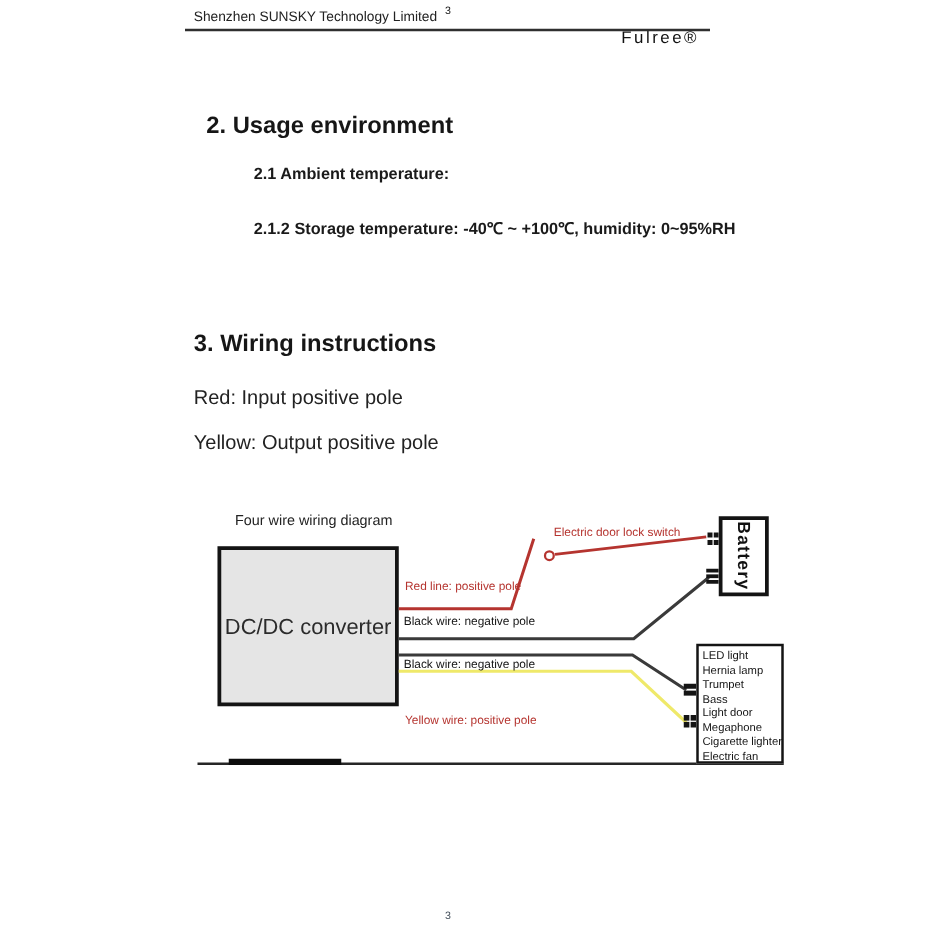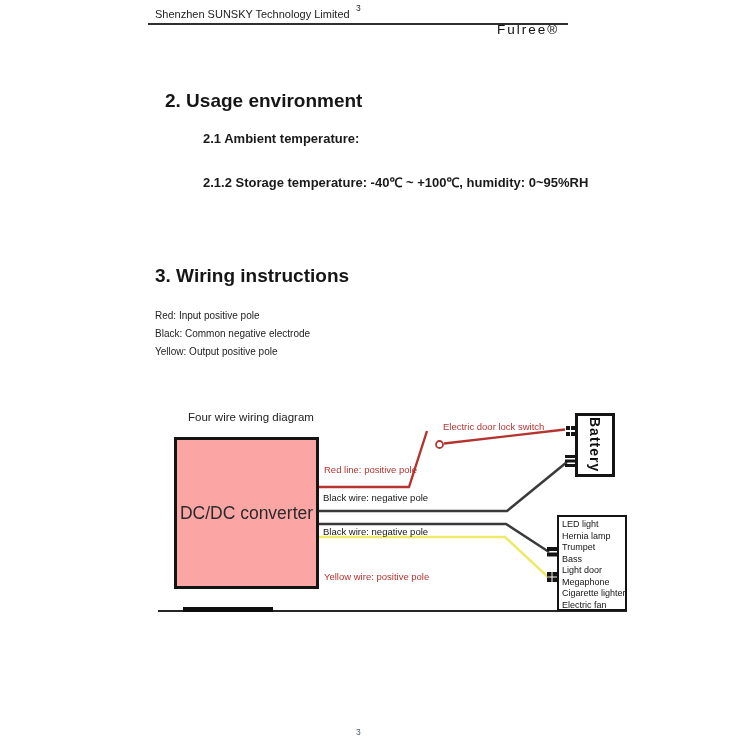--- a/index.html
+++ b/index.html
@@ -15,26 +15,26 @@
   
   .hdr-company{left:155px;top:8px;font-size:11px;color:#222;}
   .hdr-sup{left:356px;top:3px;font-size:8.5px;color:#222;}
   .hdr-brand{left:497px;top:22px;font-size:13.5px;letter-spacing:2px;color:#111;}
   .hdr-rule{left:148px;top:23px;width:420px;height:2px;background:#2f2f2f;}
   
   .h-title{font-size:19px;font-weight:bold;color:#161616;}
   .usage-title{left:165px;top:90px;}
   .wiring-title{left:155px;top:265px;}
   .body-bold{left:155px;font-size:13px;font-weight:bold;color:#1a1a1a;margin-left:48px;}
-  .body-reg{left:155px;font-size:10px;color:#222;}
+  .body-reg{left:155px;font-size:16px;color:#222;}
   
   .diag-caption{left:188px;top:411px;font-size:11.5px;color:#222;}
   .converter-box{
-    left:174px;top:437px;width:145px;height:152px;
-    border:3px solid #141414;box-sizing:border-box;background:#fca5a5;
+    left:174px;top:437px;width:145px;height:128px;
+    border:3px solid #141414;box-sizing:border-box;background:#e5e5e5;
     display:flex;align-items:center;justify-content:center;
   }
   .converter-box span{font-size:17.5px;color:#2b2b2b;}
   .wire-label{font-size:9.5px;}
   .lbl-dark{color:#141414;}
   .battery-box{
     left:575px;top:413px;width:40px;height:64px;
     border:3px solid #141414;box-sizing:border-box;background:#fff;
     display:flex;align-items:center;justify-content:center;
   }
@@ -62,21 +62,20 @@
   <div class="abs hdr-sup">3</div>
   <div class="abs hdr-brand">Fulree®</div>
   <div class="abs hdr-rule"></div>
 
   <div class="abs h-title usage-title">2. Usage environment</div>
   <div class="abs body-bold" style="top:131px">2.1 Ambient temperature:</div>
   <div class="abs body-bold" style="top:173px">2.1.2 Storage temperature: -40℃ ~ +100℃, humidity: 0~95%RH</div>
 
   <div class="abs h-title wiring-title">3. Wiring instructions</div>
   <div class="abs body-reg" style="top:310px">Red: Input positive pole</div>
-  <div class="abs body-reg" style="top:328px">Black: Common negative electrode</div>
   <div class="abs body-reg" style="top:346px">Yellow: Output positive pole</div>
 
   <div class="abs diag-caption">Four wire wiring diagram</div>
 
   <div class="abs converter-box">
     <span>DC/DC converter</span>
   </div>
 
   <svg class="overlay" width="750" height="750" viewBox="0 0 750 750">
 

